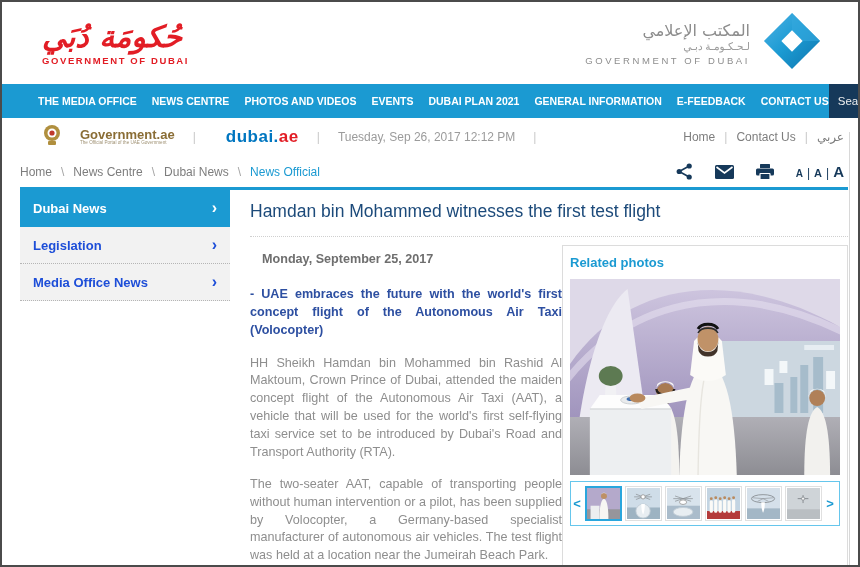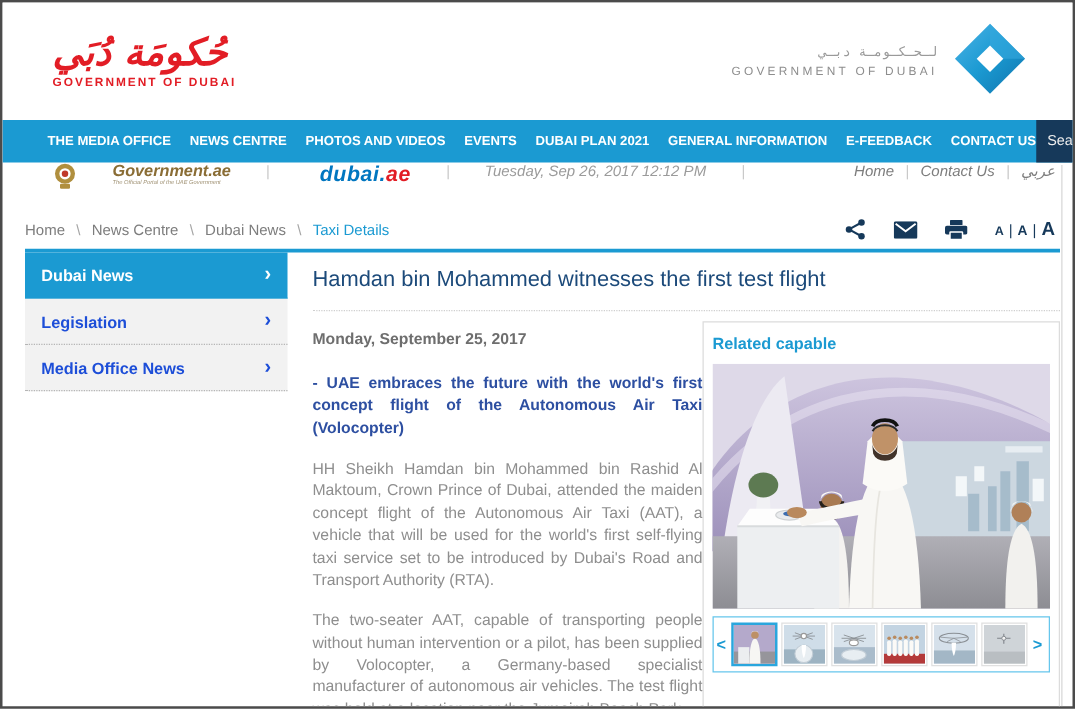--- a/index.html
+++ b/index.html
@@ -7,40 +7,40 @@
   body {
     font-family:"Liberation Sans", sans-serif;
     background:#fff;
     border:2px solid #4b4b4b;
     position:relative;
     overflow:hidden;
   }
   a { text-decoration:none; }
 
   
-  .header { height:94px; display:flex; align-items:center; justify-content:space-between; padding:0 36px 0 40px; background:#fff; }
+  .header { height:82px; display:flex; align-items:center; justify-content:space-between; padding:0 36px 0 40px; background:#fff; }
   .gov-logo .ar { font-family:"DejaVu Sans", sans-serif; font-size:30px; font-weight:bold; font-style:italic; color:#e21d25; line-height:1.1; }
   .gov-logo .cap { font-size:9.5px; font-weight:bold; letter-spacing:1.6px; color:#e21d25; margin-top:2px; }
   .mo-logo { display:flex; align-items:center; gap:12px; }
   .mo-text { text-align:right; color:#8d8d8d; }
   .mo-text .ar1 { font-family:"DejaVu Sans", sans-serif; font-size:16px; color:#8d8d8d; direction:rtl; }
-  .mo-text .ar2 { font-family:Liberation Mono, monospace; font-size:10.5px; color:#9a9a9a; direction:rtl; letter-spacing:1px; }
+  .mo-text .ar2 { font-family:Liberation Serif, serif; font-size:10.5px; color:#9a9a9a; direction:rtl; letter-spacing:1px; }
   .mo-text .cap1 { font-size:9.5px; letter-spacing:2.6px; margin-top:3px; color:#8d8d8d; }
   .mo-text .cap2 { font-size:17px; letter-spacing:2.2px; color:#7f7f7f; }
 
   
   .nav { height:34px; background:#1b9ad2; display:flex; align-items:stretch; }
   .nav-links { display:flex; align-items:center; gap:15px; padding-left:36px; }
   .nav-links a { color:#fff; font-size:10.5px; font-weight:bold; white-space:nowrap; }
   .searchbox { margin-left:auto; width:128px; background:#16395a; display:flex; align-items:center; padding:0 9px; gap:6px; }
   .searchbox input { flex:1; min-width:0; background:transparent; border:0; outline:none; color:#fff; font-size:11.5px; font-family:"Liberation Sans", sans-serif; }
   .searchbox input::placeholder { color:#eee; }
 
   
-  .util { height:38px; display:flex; align-items:flex-start; padding:0 14px 0 40px; gap:28px; font-size:12px; color:#8a8a8a;font-style:italic; }
+  .util { height:38px; display:flex; align-items:center; padding:0 14px 0 40px; gap:18px; font-size:12px; color:#8a8a8a; }
   .gov-ae { line-height:1.05; }
   .gov-ae .lbl { font-size:13px; font-weight:bold; color:#8a6d35; }
   .gov-ae .tag { font-size:4.6px; color:#a09274; }
   .dubai-ae { font-size:17px; font-weight:bold; letter-spacing:0.5px;margin-left:12px; }
   .d-blue { color:#0076c0; } .d-red { color:#e21d25; }
   .sep { color:#c9c9c9; }
   .datetime { color:#9b9b9b; }
   .util-links { margin-left:auto; display:flex; gap:9px; align-items:center; color:#7d7d7d; }
   .util-links a { color:#7d7d7d; }
 
@@ -61,21 +61,21 @@
   .main { display:flex; margin:0 10px 0 18px; align-items:flex-start; }
   .sidebar { width:210px; flex-shrink:0; }
   .side-item { height:37px; display:flex; align-items:center; justify-content:space-between; padding:0 13px; background:#f2f2f2; font-size:13px; font-weight:bold; color:#1d4ed8; border-bottom:1px dotted #b5b5b5; cursor:pointer; }
   .side-item .chev { font-size:16px; line-height:1; }
   .side-item.active { background:#1b9ad2; color:#fff; border-bottom:1px solid #1b9ad2; }
 
   .content { flex:1; padding-left:20px; }
   .art-title { font-size:17.5px; font-weight:normal; color:#1c4a7a; padding:11px 0 14px; border-bottom:1px dotted #cfcfcf; }
   .cols { display:flex; margin-top:8px; }
   .textcol { width:312px; font-size:12.6px; color:#8e8e8e; text-align:justify; line-height:1.42; }
-  .art-date { font-weight:bold; color:#6e6e6e; margin:6px 0 17px; }
+  .art-date { font-weight:bold; color:#6e6e6e; margin:6px 12px 17px; }
   .art-lead { font-weight:bold; color:#2d4fa1; margin-bottom:15px; text-align:justify; }
   .textcol p { margin-bottom:14px; }
 
   .photobox { width:286px; margin-left:auto; border:1px solid #dcdcdc; padding:7px; }
   .pb-title { color:#1b9ad2; font-weight:bold; font-size:13px; margin:2px 0 9px; }
   .main-photo svg { width:100%; height:196px; display:block; }
   .carousel { margin-top:6px; border:1px solid #66c6ec; display:flex; align-items:center; padding:4px 1px; gap:3px; background:#fff; }
   .car-arrow { color:#1b9ad2; font-weight:bold; font-size:13px; width:10px; text-align:center; cursor:pointer; flex-shrink:0; }
   .thumb { width:37px; height:35px; background:#fff; border:1px solid #e0e0e0; padding:1px; cursor:pointer; flex-shrink:0; }
   .thumb.selected { border:2px solid #2aa6dd; padding:0; }
@@ -86,20 +86,21 @@
 <title>Hamdan bin Mohammed witnesses the first test flight</title></head>
 <body>
 
 <div class="header">
   <div class="gov-logo">
     <div class="ar">حُكومَة دُبَي</div>
     <div class="cap">GOVERNMENT OF DUBAI</div>
   </div>
   <div class="mo-logo">
     <div class="mo-text">
+      <div class="ar1">المكتب الإعلامي</div>
       <div class="ar2">لـحـكـومـة دبـي</div>
       <div class="cap1">GOVERNMENT OF DUBAI</div>
     </div>
     <span>
       <svg width="60" height="62" viewBox="0 0 62 62">
         <defs>
             <linearGradient id="dg" x1="0" y1="0" x2="1" y2="1">
           <stop offset="0" stop-color="#4db3e6"></stop>
               <stop offset="0.5" stop-color="#1b9ad2"></stop>
               <stop offset="1" stop-color="#0f74ad"></stop>
@@ -157,21 +158,21 @@
   </div>
 </div>
 
 <div class="crumb-row">
   <a href="#">Home</a>
   <span class="bc-sep">\</span>
   <a href="#">News Centre</a>
   <span class="bc-sep">\</span>
   <a href="#">Dubai News</a>
   <span class="bc-sep">\</span>
-  <span class="bc-current">Taxi Details</span>
+  <span class="bc-current">News Official</span>
 
   <div class="tools">
     <span>
       <svg width="17" height="17" viewBox="0 0 17 17" fill="#16395a">
         <circle cx="13.2" cy="3" r="2.6"></circle>
           <circle cx="3.2" cy="8.5" r="2.6"></circle>
           <circle cx="13.2" cy="14" r="2.6"></circle>
         <line x1="3.2" y1="8.5" x2="13.2" y2="3" stroke="#16395a" stroke-width="1.6"></line>
         <line x1="3.2" y1="8.5" x2="13.2" y2="14" stroke="#16395a" stroke-width="1.6"></line>
       </svg>
@@ -224,21 +225,21 @@
     <div class="cols">
       <div class="textcol">
         <div class="art-date">Monday, September 25, 2017</div>
         <div class="art-lead">- UAE embraces the future with the world's first concept flight of the Autonomous Air Taxi (Volocopter)</div>
         <p>HH Sheikh Hamdan bin Mohammed bin Rashid Al Maktoum, Crown Prince of Dubai, attended the maiden concept flight of the Autonomous Air Taxi (AAT), a vehicle that will be used for the world's first self-flying taxi service set to be introduced by Dubai's Road and Transport Authority (RTA).</p>
         <p>The two-seater AAT, capable of transporting people without human intervention or a pilot, has been supplied by Volocopter, a Germany-based specialist manufacturer of autonomous air vehicles. The test flight was held at a location near the Jumeirah Beach Park.</p>
 
       </div>
 
       <div class="photobox">
-        <div class="pb-title">Related capable</div>
+        <div class="pb-title">Related photos</div>
 
         <div class="main-photo">
           <svg viewBox="0 0 272 196" preserveAspectRatio="none">
             <defs>
               <linearGradient id="tent" x1="0" y1="0" x2="0" y2="1">
                   <stop offset="0" stop-color="#cdc4de"></stop>
                   <stop offset="1" stop-color="#9c90ba"></stop>
                 </linearGradient>
               <linearGradient id="floor" x1="0" y1="0" x2="0" y2="1">
                   <stop offset="0" stop-color="#b0afb6"></stop>

